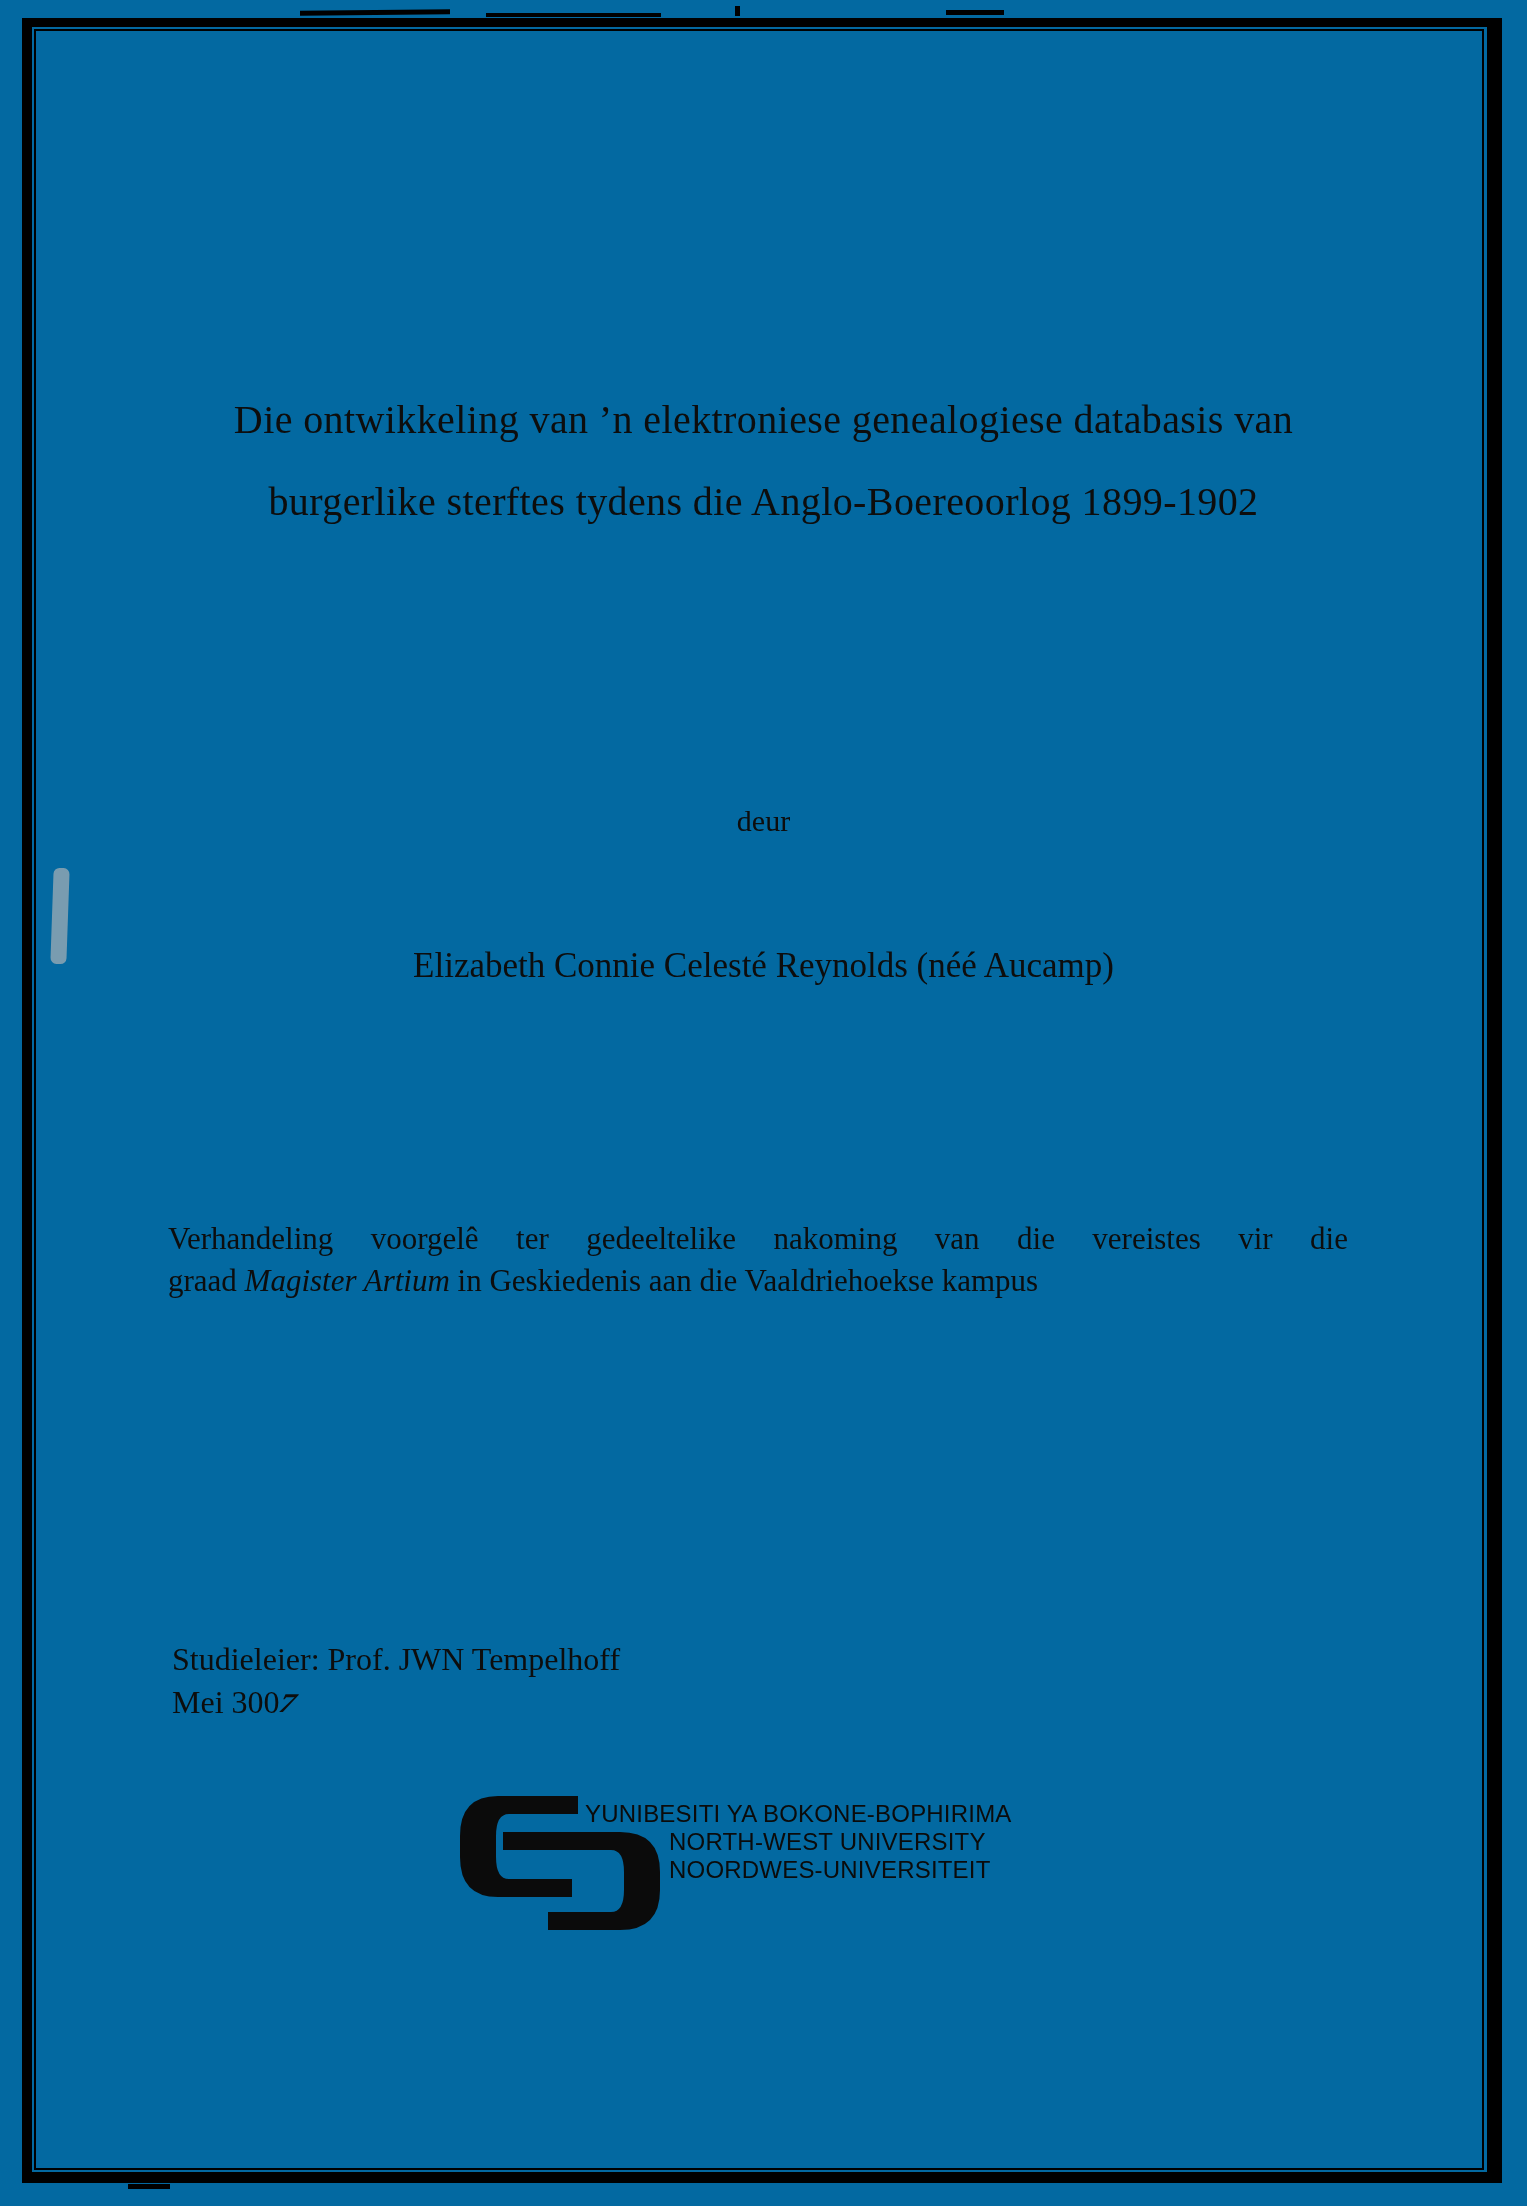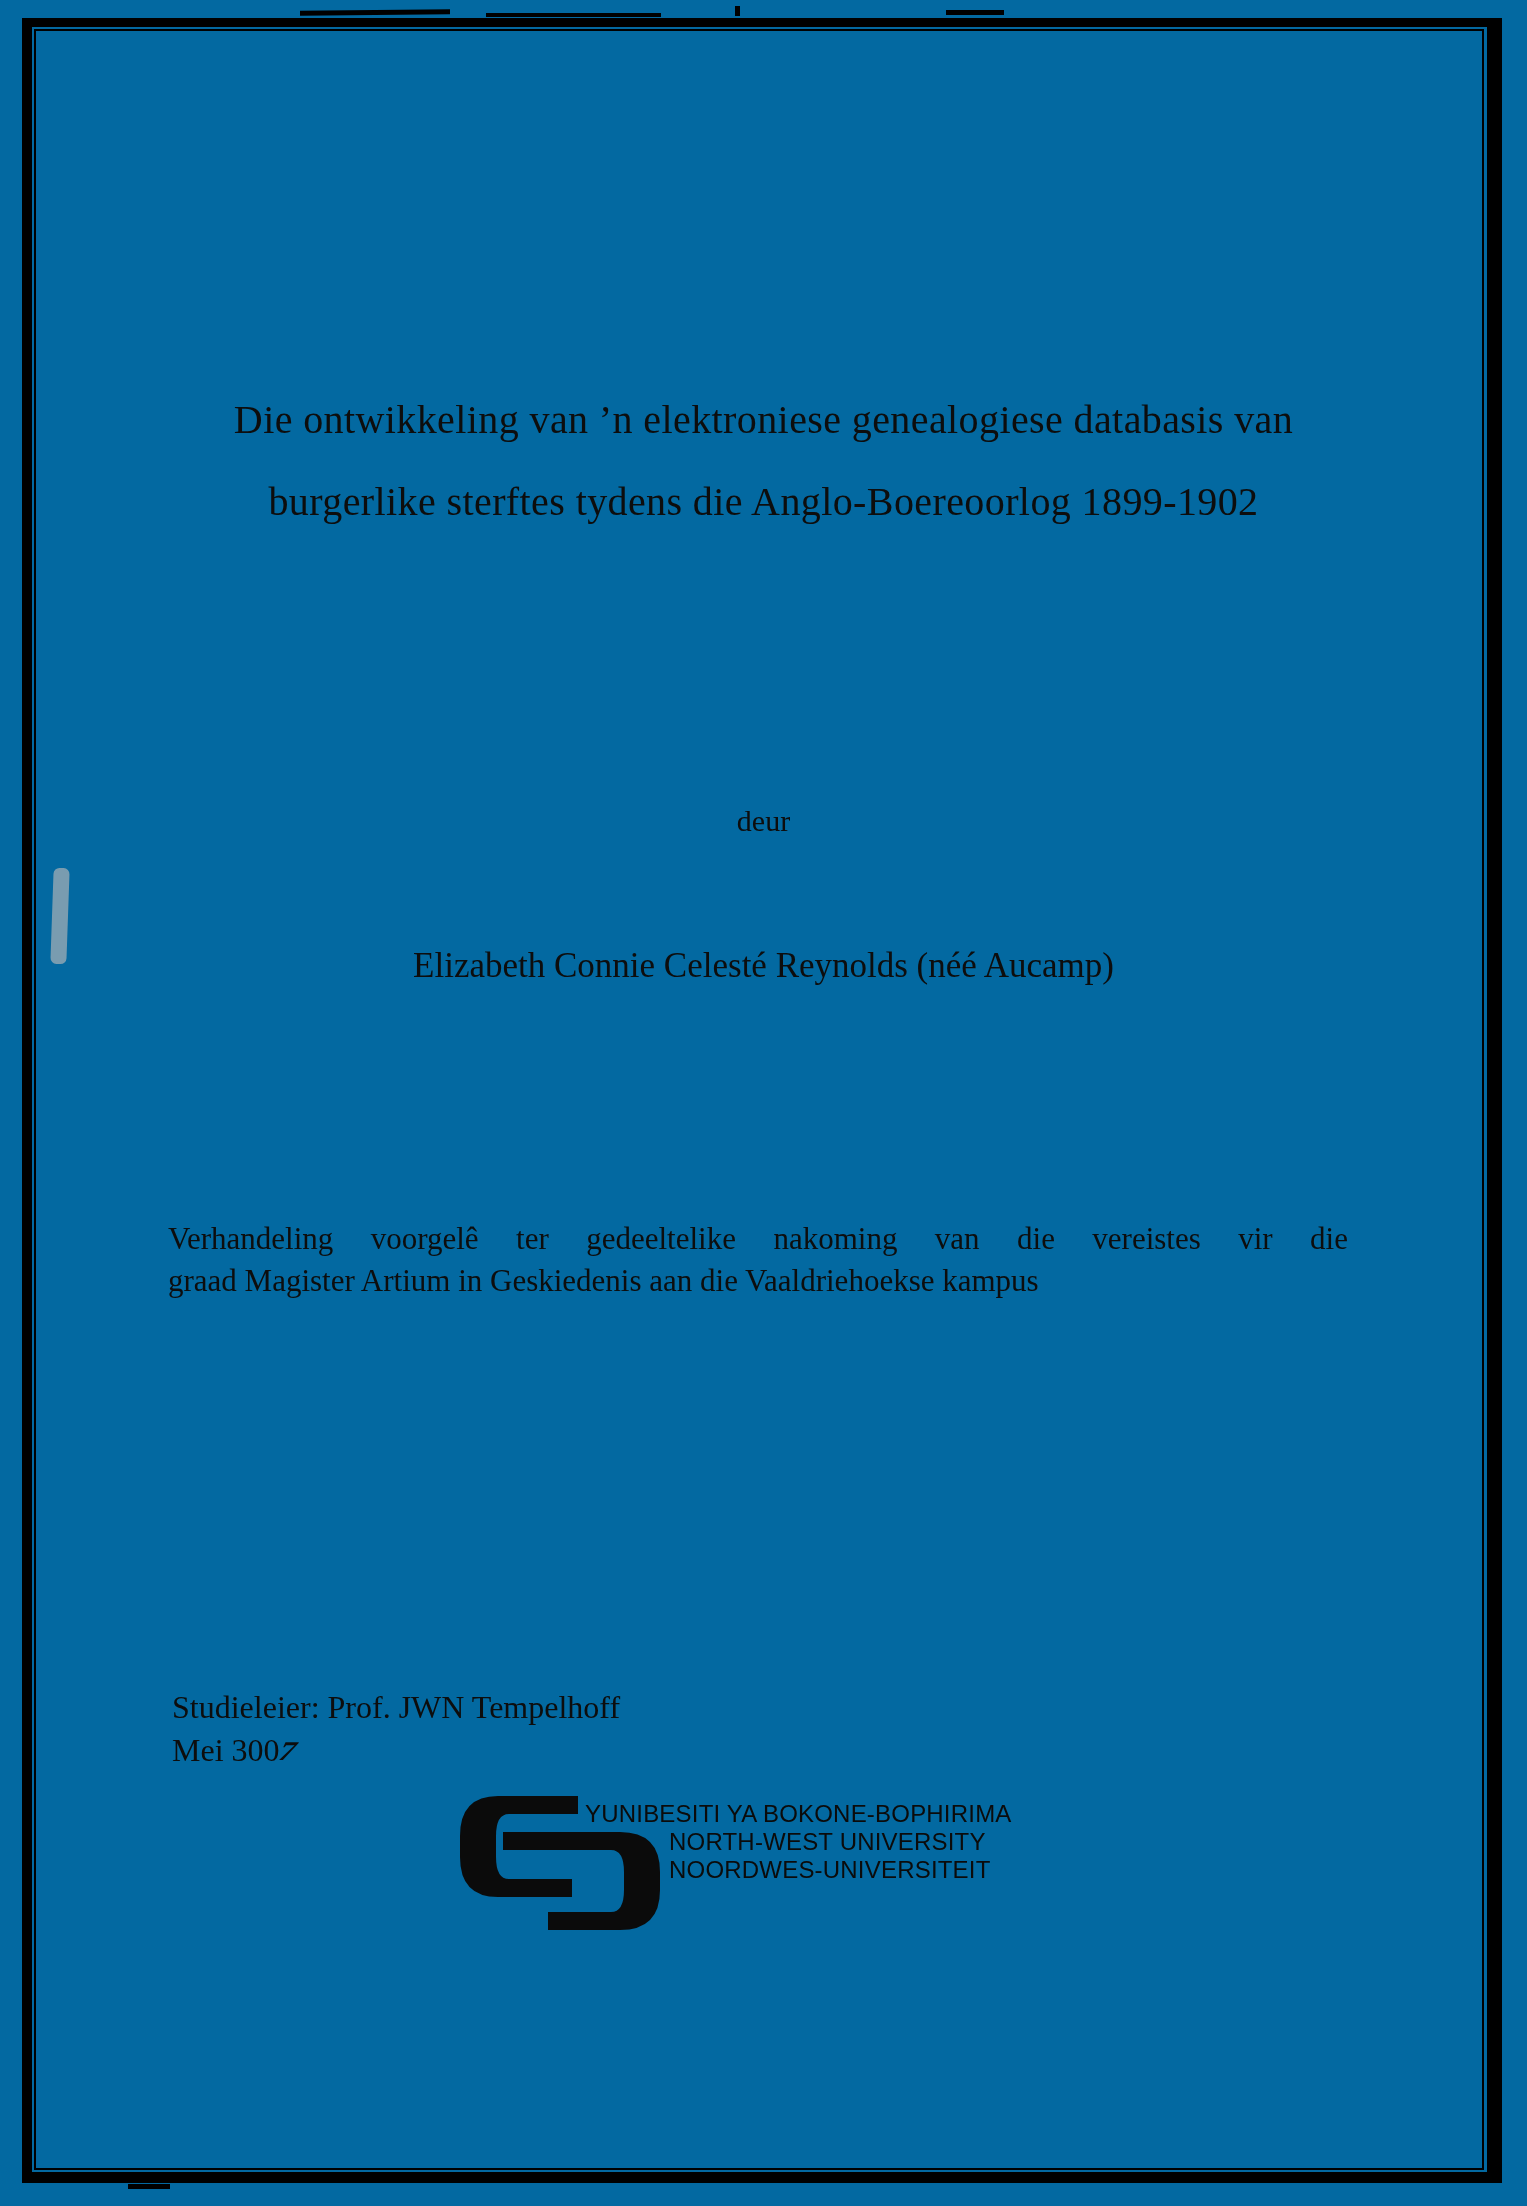--- a/index.html
+++ b/index.html
@@ -49,28 +49,27 @@
   #title-line-2 { top: 478px; }
   #byline-label { top: 804px; font-size: 30px; }
   #author-name { top: 946px; font-size: 35px; }
 
   .description {
     position: absolute;
     left: 168px; top: 1218px; width: 1180px;
     font-size: 31px; line-height: 42px;
   }
   .desc-line1 { text-align: justify; text-align-last: justify; }
-  .italic { }
+  .italic { font-style: italic; }
 
   .footer-block {
     position: absolute;
     left: 172px; top: 1638px;
     font-size: 32px; line-height: 43px;
     white-space: nowrap;
-    margin-top: 48px;
   }
   .seven {
     display: inline-block;
     font-weight: bold;
     transform: skewX(-24deg) scaleY(0.85) translateY(1px);
   }
 
   .logo-mark { position: absolute; left: 460px; top: 1796px; }
   .logo-text {
     position: absolute;

